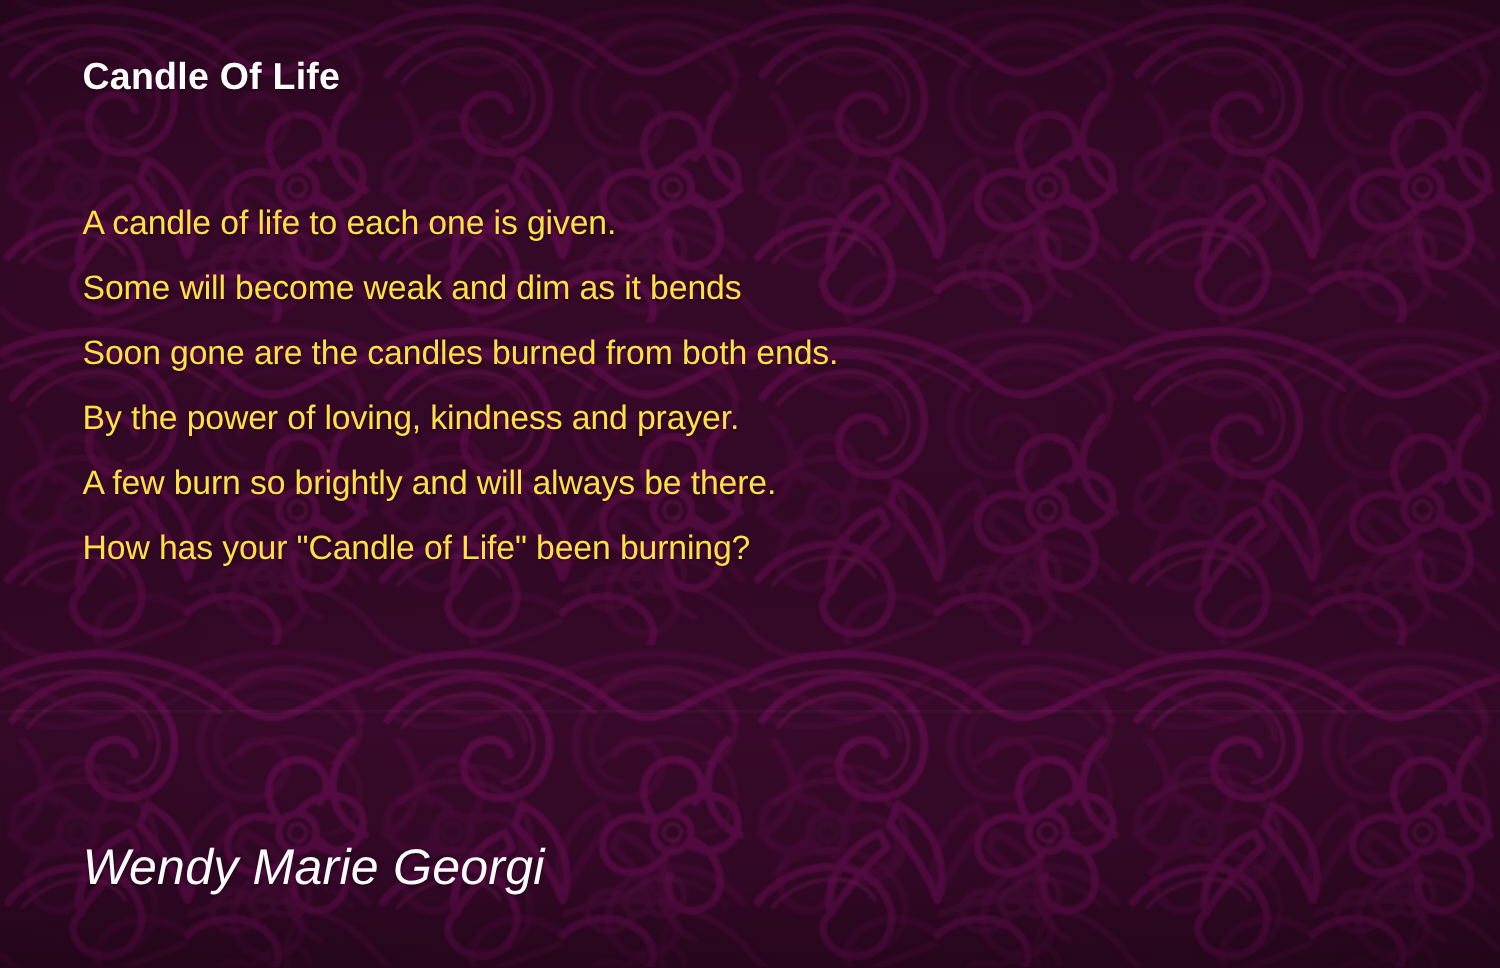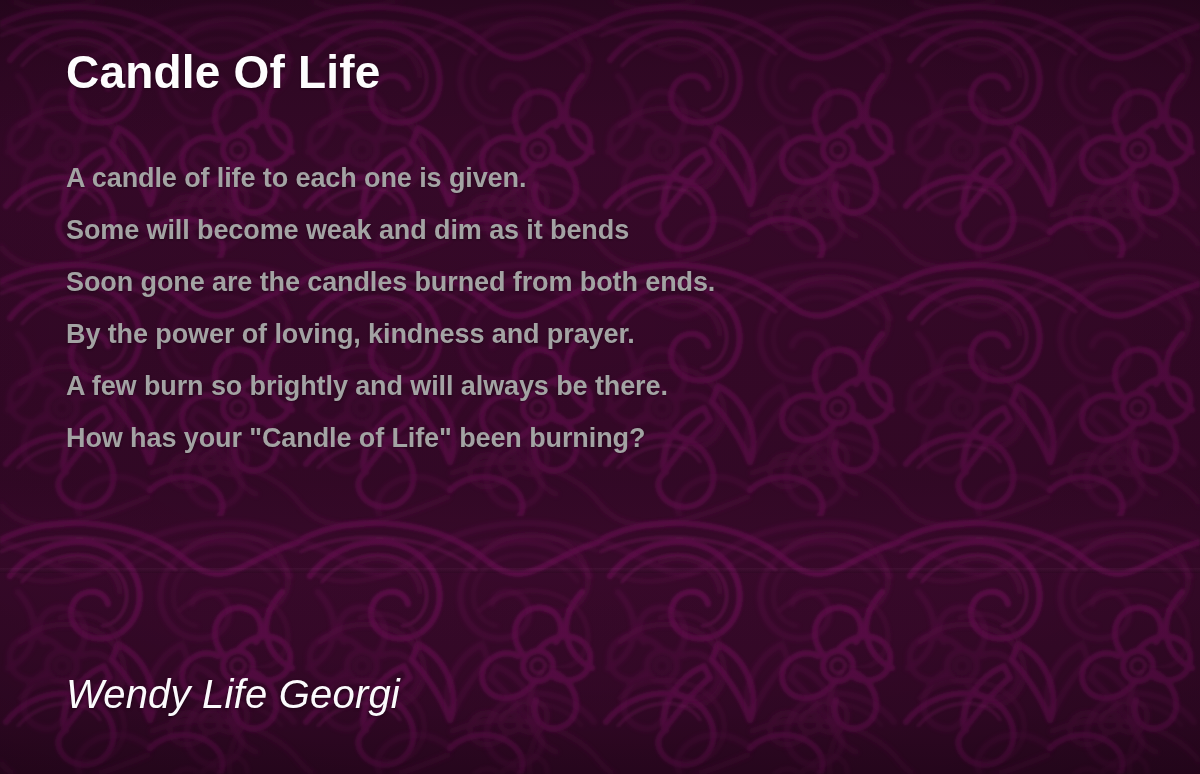--- a/index.html
+++ b/index.html
@@ -77,41 +77,41 @@
     height: 100%;
     padding: 0 40px 0 66px;
     box-sizing: border-box;
   }
 
   .poem-title {
     margin: 0;
     position: absolute;
     left: 66px;
     top: 45px;
-    font-size: 46px;
+    font-size: 30px;
     font-weight: bold;
     letter-spacing: 0.2px;
     color: #fdfcfd;
     text-shadow: 0 1px 2px rgba(20,0,14,0.65);
     white-space: nowrap;
   }
 
   .poem-body {
     position: absolute;
     left: 66px;
     top: 152px;
     margin: 0;
     padding: 0;
     list-style: none;
   }
   .poem-line {
     font-size: 27px;
-    font-weight: bold;
+    font-weight: normal;
     line-height: 52px;
-    color: #a3a3a3;
+    color: #fde047;
     letter-spacing: -0.1px;
     white-space: nowrap;
     text-shadow: 0 1px 2px rgba(20,0,14,0.55);
   }
 
   .poem-author {
     position: absolute;
     left: 66px;
     top: 672px;
     font-size: 40px;
@@ -214,16 +214,16 @@
 
     <div class="poem-body">
       <div class="poem-line">A candle of life to each one is given.</div>
       <div class="poem-line">Some will become weak and dim as it bends</div>
       <div class="poem-line">Soon gone are the candles burned from both ends.</div>
       <div class="poem-line">By the power of loving, kindness and prayer.</div>
       <div class="poem-line">A few burn so brightly and will always be there.</div>
       <div class="poem-line">How has your "Candle of Life" been burning?</div>
     </div>
 
-    <div class="poem-author">Wendy Life Georgi</div>
+    <div class="poem-author">Wendy Marie Georgi</div>
 
   </div>
 </div>
 
 </body></html>

